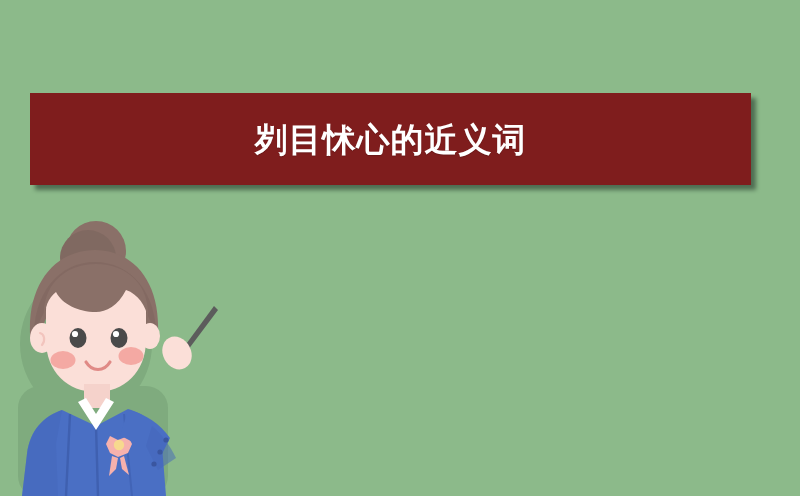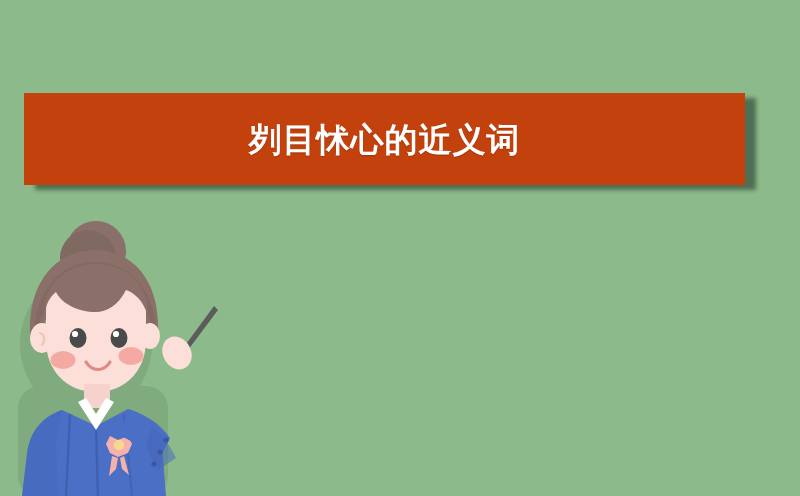--- a/index.html
+++ b/index.html
@@ -24,25 +24,25 @@
     left: 35px;
     top: 98px;
     width: 721px;
     height: 92px;
     background: #1d3025;
     opacity: 0.55;
     filter: blur(2px);
   }
   .banner {
     position: absolute;
-    left: 24px;
+    left: 30px;
     top: 93px;
     width: 721px;
     height: 92px;
-    background: #c2410c;
+    background: #7f1d1d;
     display: flex;
     align-items: center;
     justify-content: center;
   }
   .banner-title {
     color: #ffffff;
     font-size: 33px;
     font-weight: bold;
     letter-spacing: 1px;
     line-height: 1;

